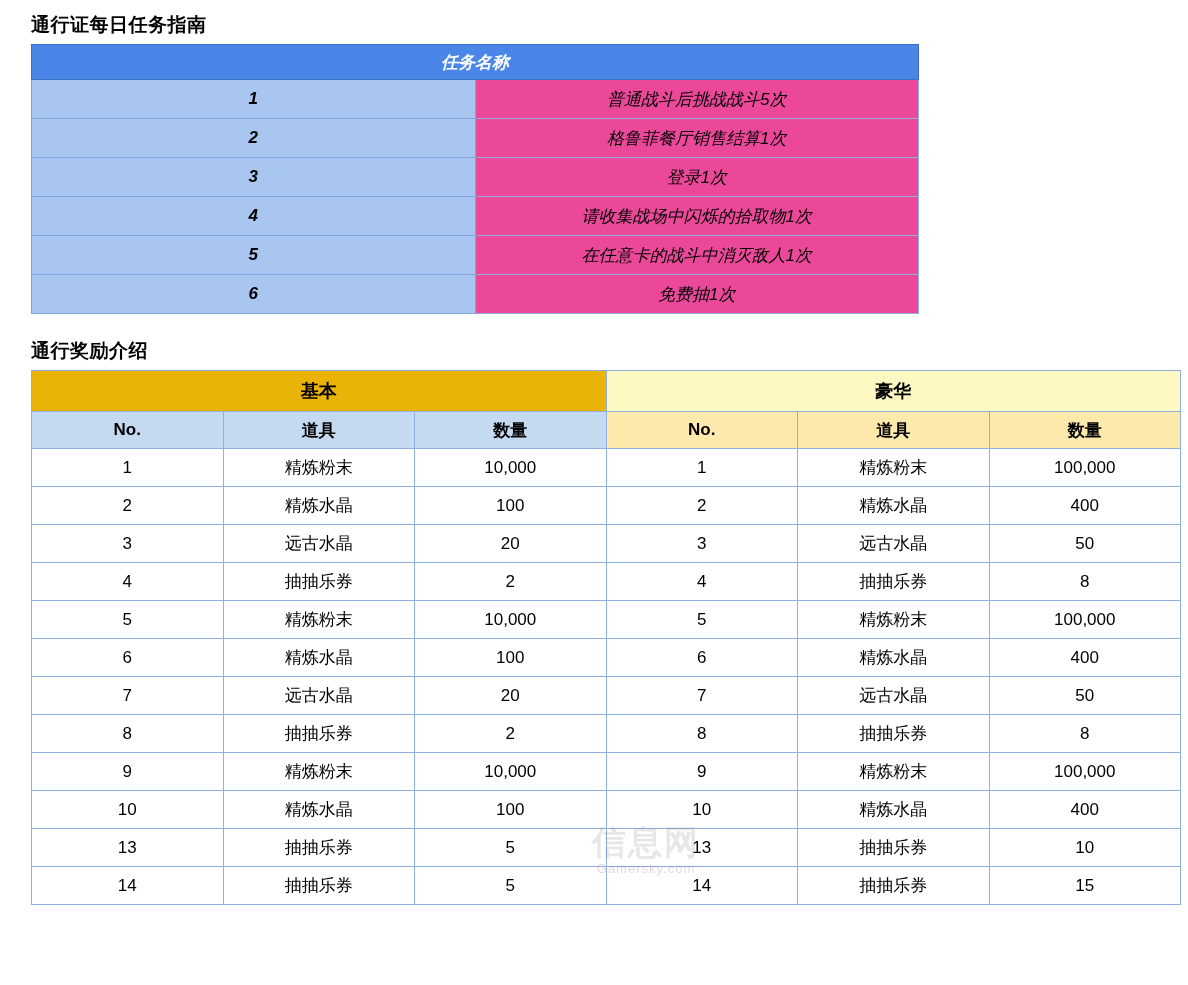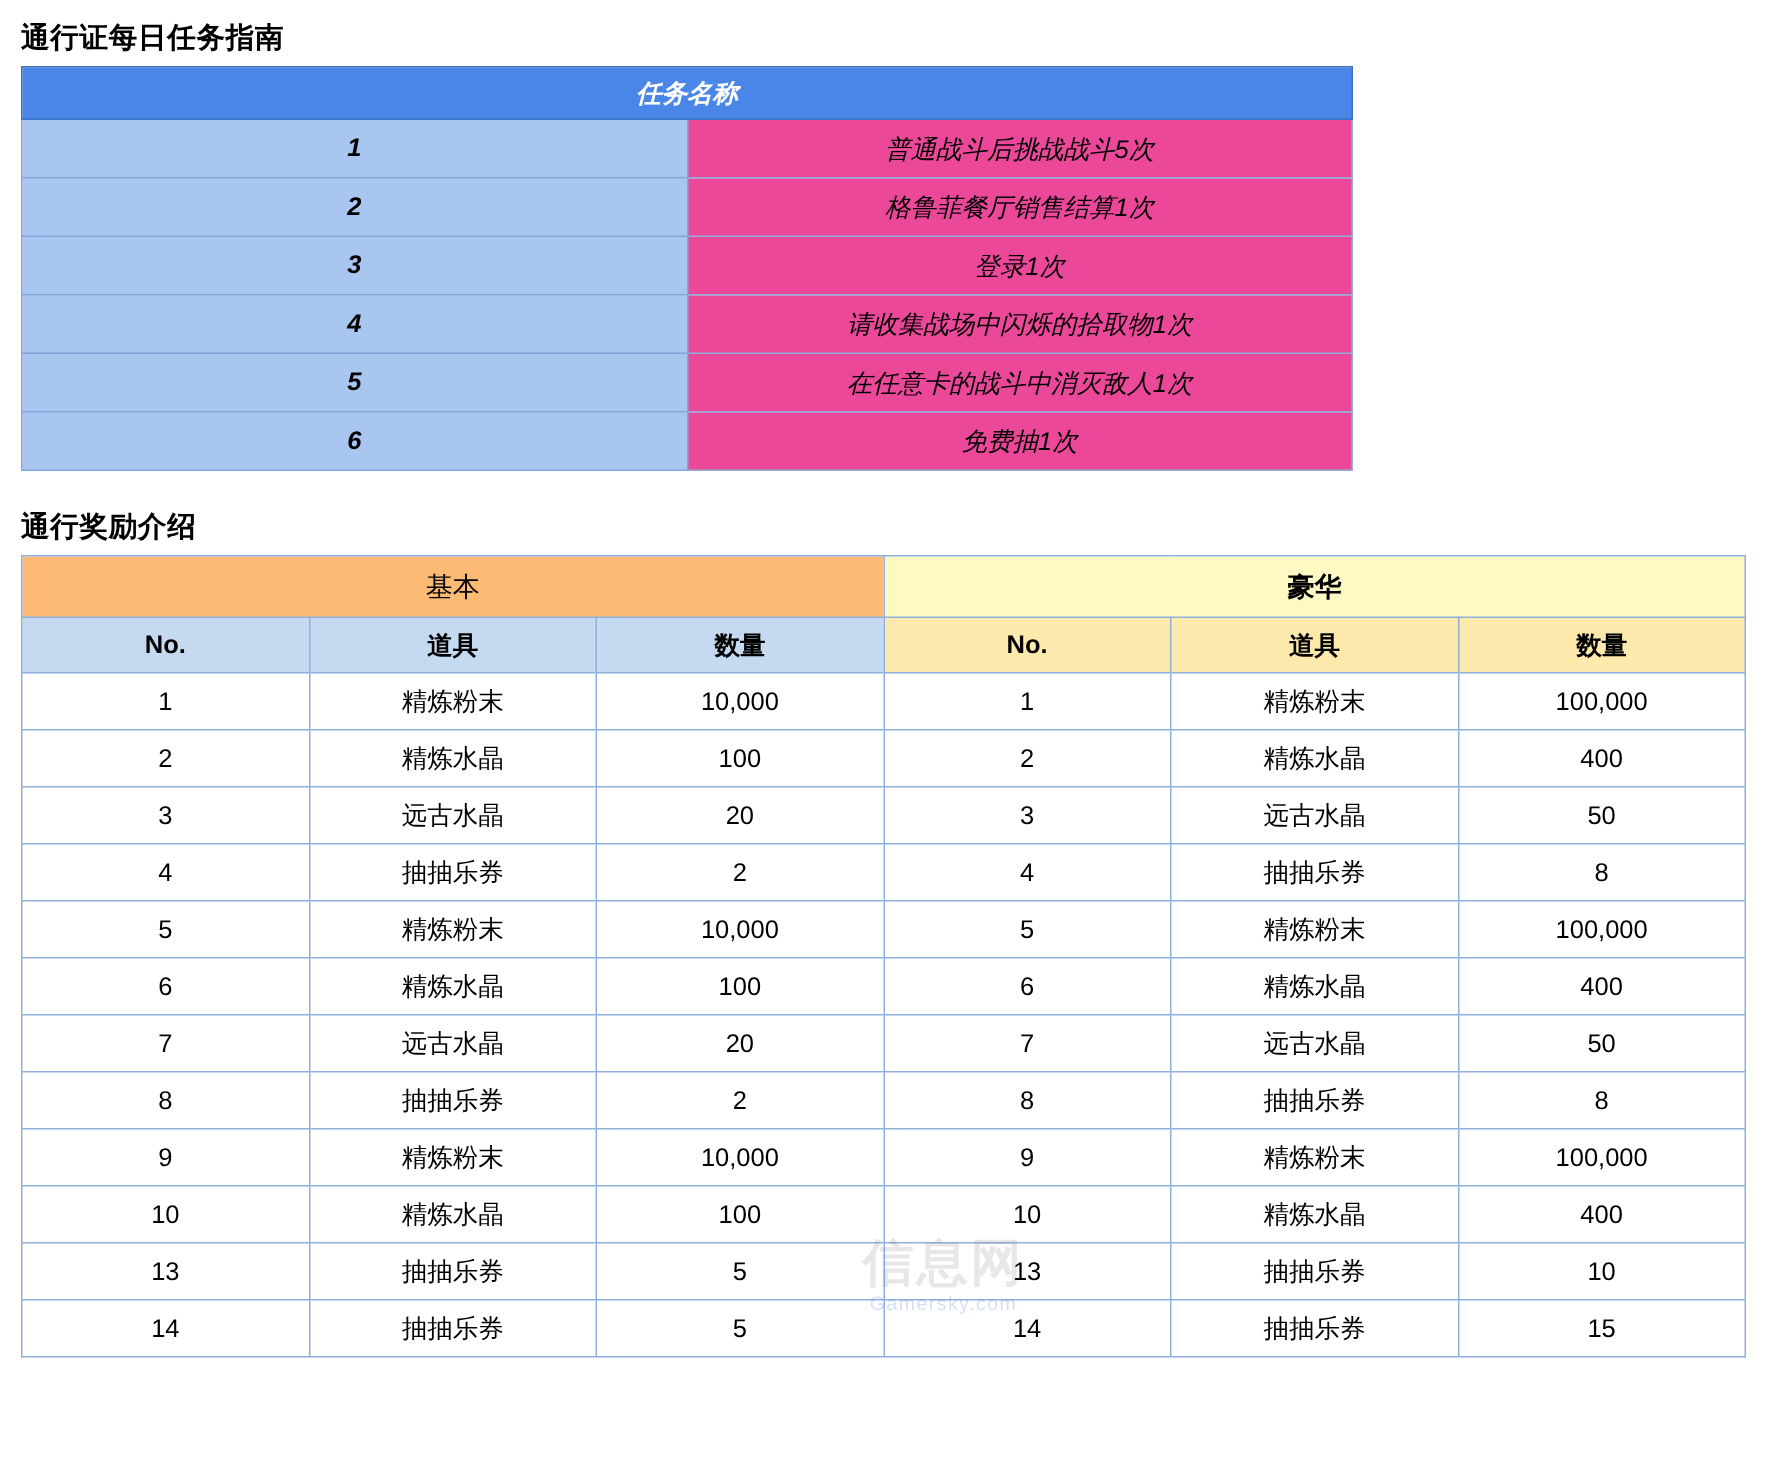--- a/index.html
+++ b/index.html
@@ -13,21 +13,21 @@
     font-family: "Liberation Sans", sans-serif;
     color: #000000;
     position: relative;
     overflow: hidden;
   }
   .page {
     position: relative;
     width: 1188px;
     height: 831px;
     box-sizing: border-box;
-    padding: 8px 0 0 0;
+    padding: 8px 0 0 17px;
   }
   .section-title {
     font-size: 19px;
     font-weight: bold;
     color: #000;
     margin: 4px 0 6px 14px;
     letter-spacing: 0.5px;
   }
   .section-title.second {
     margin-top: 24px;
@@ -81,22 +81,22 @@
   }
   .reward-table td, .reward-table th {
     border: 1px solid #8fb0dd;
     font-size: 17px;
     text-align: center;
     vertical-align: middle;
     height: 35px;
     background: #ffffff;
   }
   .reward-table th.group-basic {
-    background: #fdba74;
-    font-weight: normal;
+    background: #eab308;
+    font-weight: bold;
     font-size: 18px;
     height: 38px;
   }
   .reward-table th.group-deluxe {
     background: #fef9c3;
     font-weight: bold;
     font-size: 18px;
     height: 38px;
   }
   .reward-table th.sub-basic {
@@ -126,21 +126,21 @@
   .watermark .wm-main {
     font-size: 34px;
     font-weight: bold;
     color: #7f7f7f;
     letter-spacing: 2px;
     line-height: 1;
     text-align: center;
   }
   .watermark .wm-sub {
     font-size: 13px;
-    color: #1d4ed8;
+    color: #701a75;
     letter-spacing: 1px;
     margin-top: 2px;
   }
 </style>
 </head>
 <body>
 
 <div class="page">
 
   <div class="section-title">通行证每日任务指南</div>

